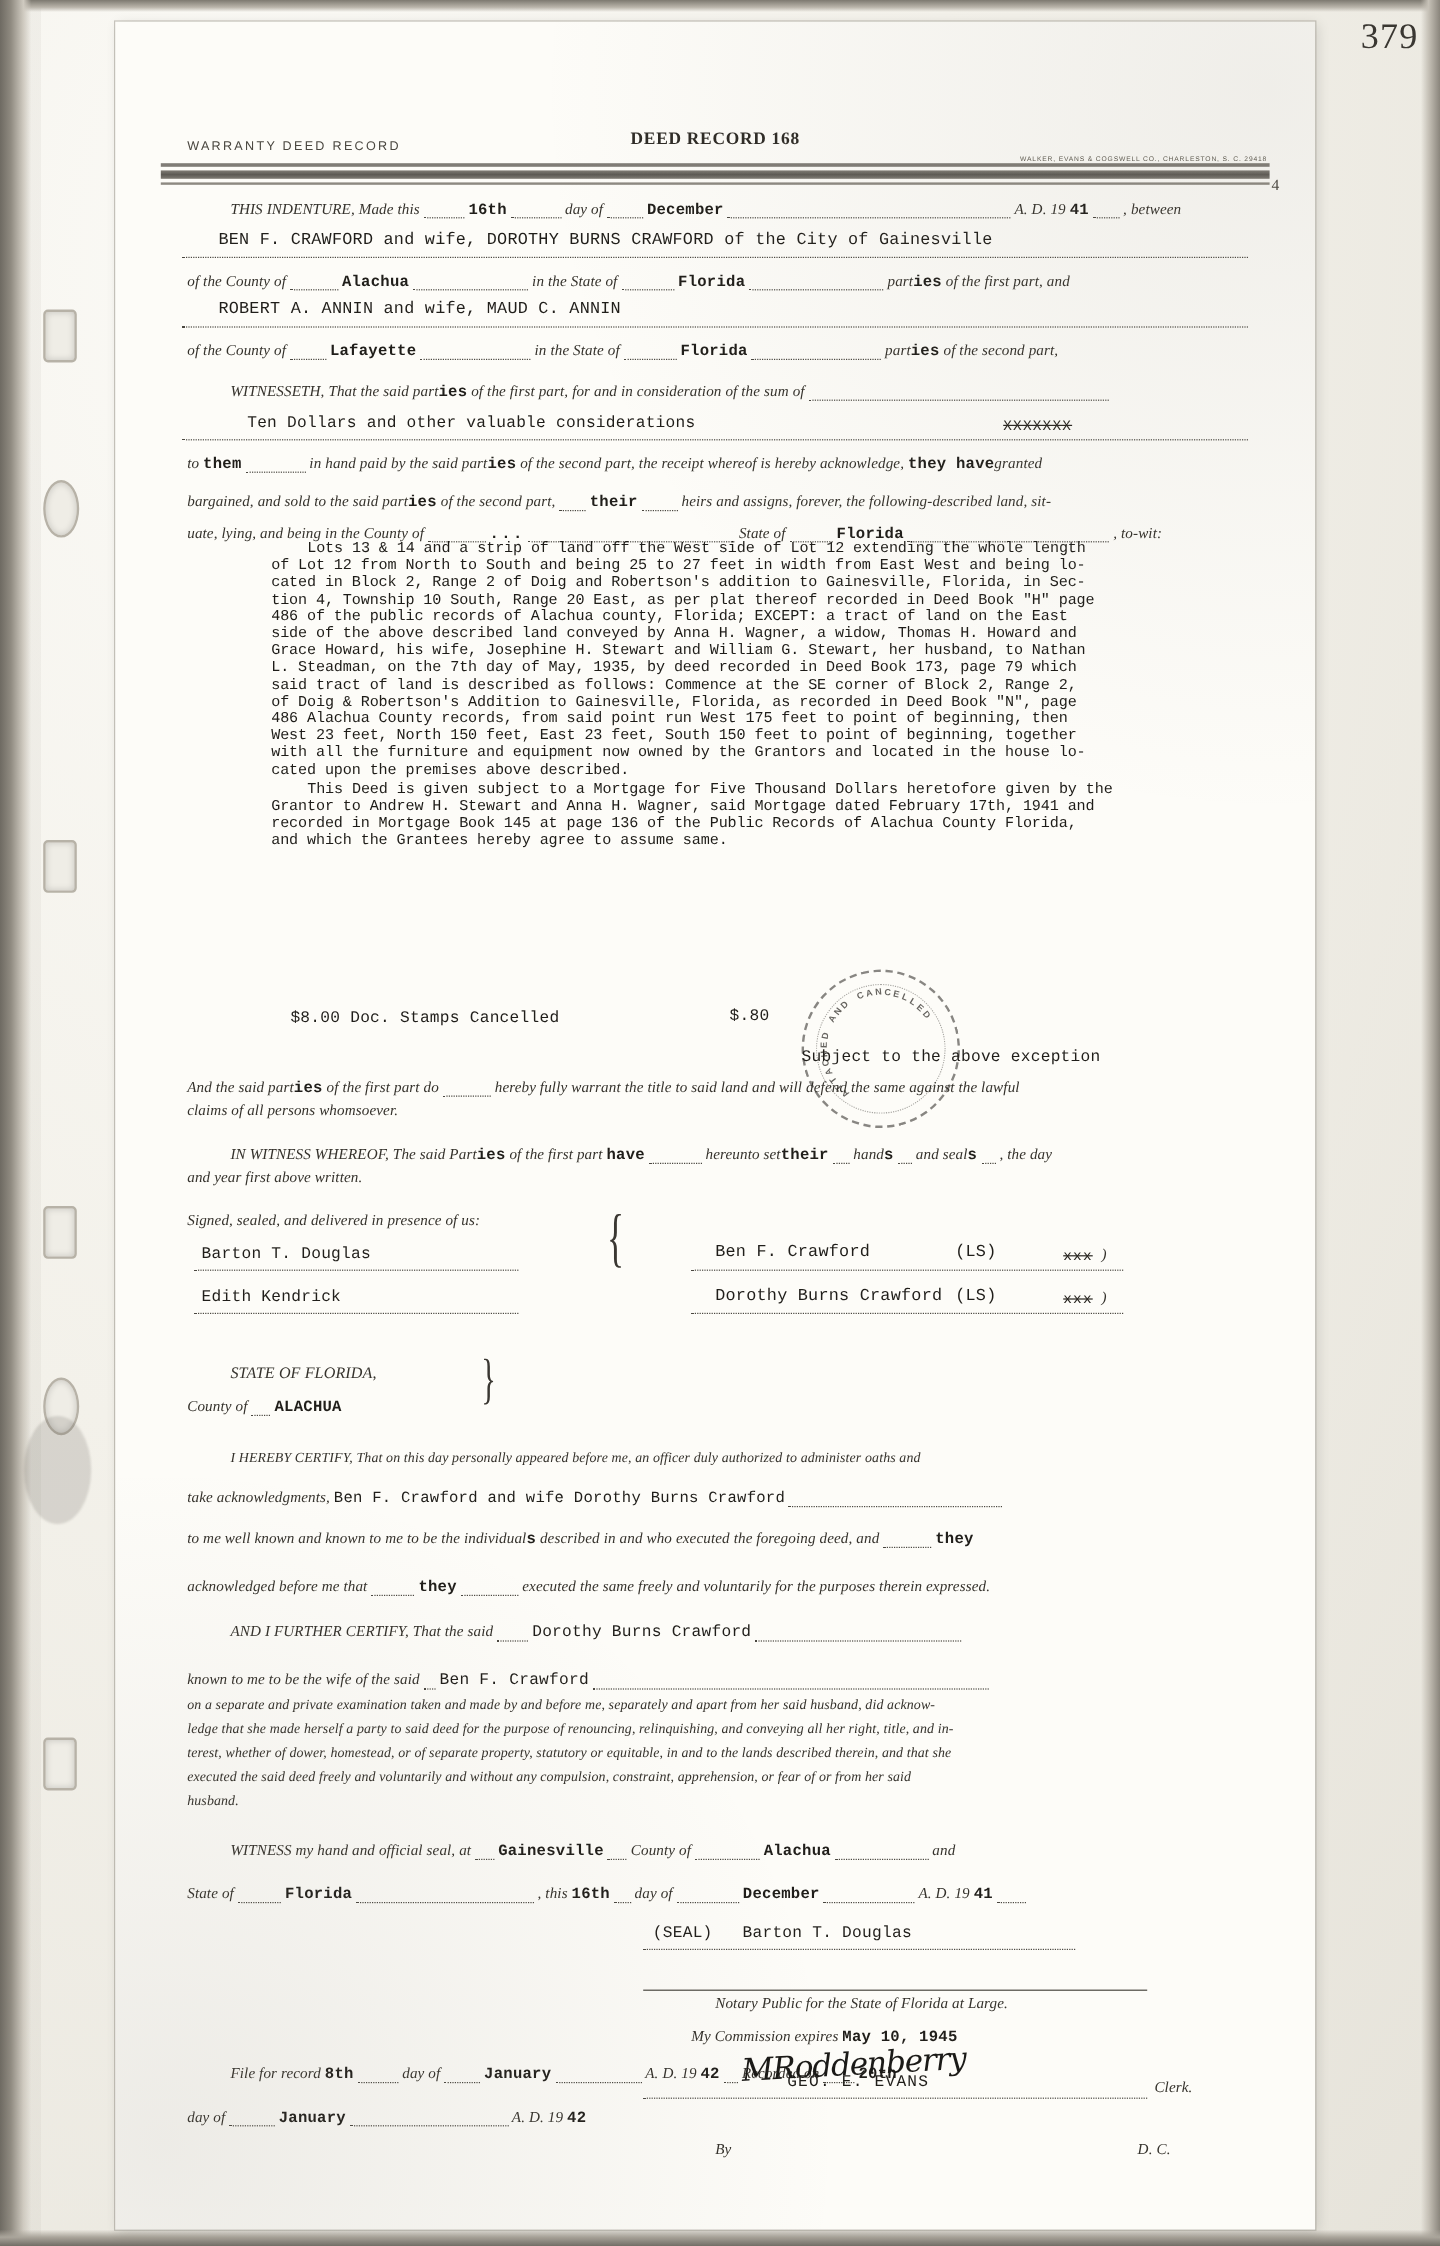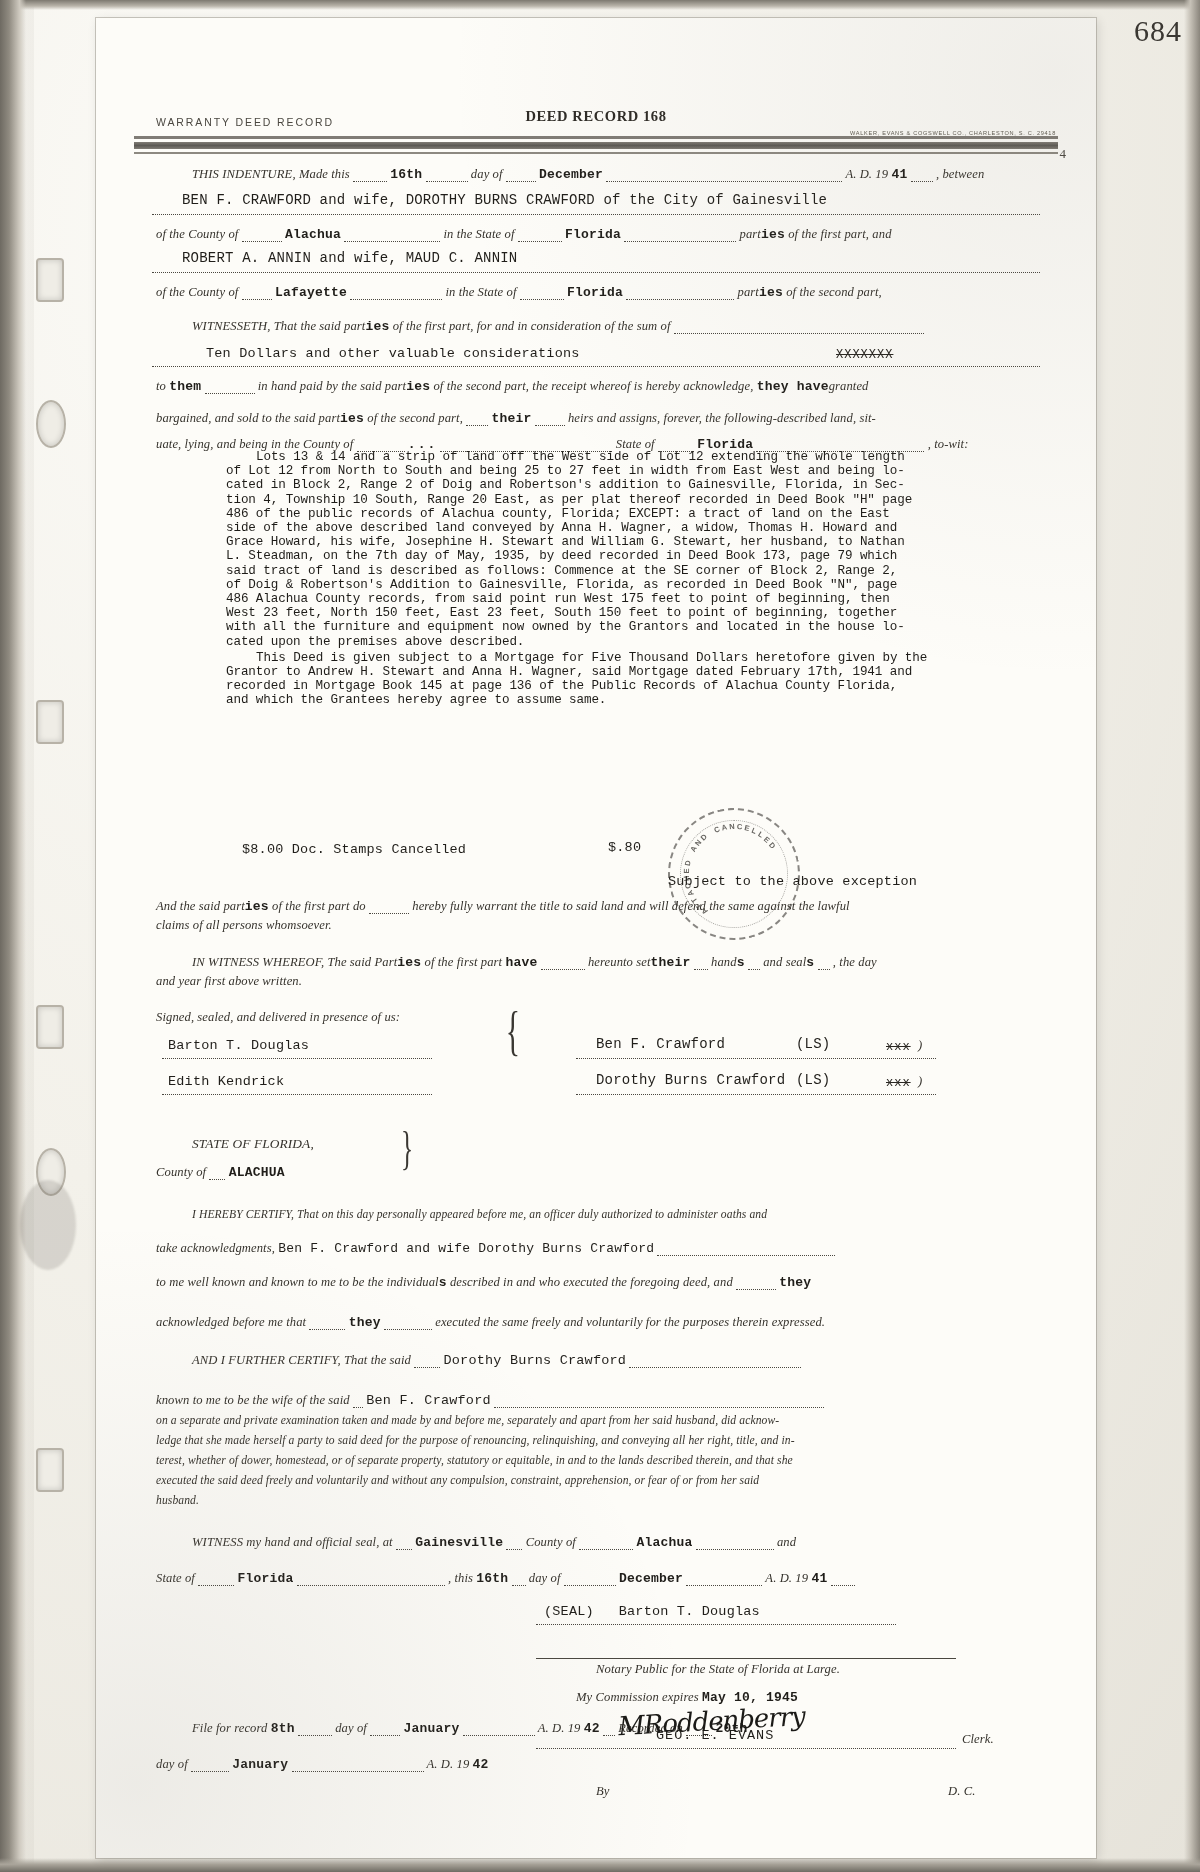--- a/index.html
+++ b/index.html
@@ -125,21 +125,21 @@
   <div class="hole" style="top:400px;"></div>
   <div class="hole sq" style="top:700px;"></div>
   <div class="hole sq" style="top:1005px;"></div>
   <div class="hole" style="top:1148px;"></div>
   <div class="hole sq" style="top:1448px;"></div>
 
   <div class="smudge" style="left:20px;top:1180px;width:56px;height:90px;"></div>
   <div class="smudge" style="left:250px;top:1090px;width:10px;height:10px;"></div>
   <div class="smudge" style="left:294px;top:1140px;width:7px;height:7px;"></div>
 
-  <div id="folio">684</div>
+  <div id="folio">379</div>
 
   <div id="sheet">
 
     <div id="masthead">
       <div id="wdr">WARRANTY DEED RECORD</div>
       <div id="drtitle">DEED RECORD 168</div>
     </div>
     <div id="printer">WALKER, EVANS &amp; COGSWELL CO., CHARLESTON, S. C. 29418</div>
     <div id="rule-a"></div>
     <div id="rule-b"></div>

